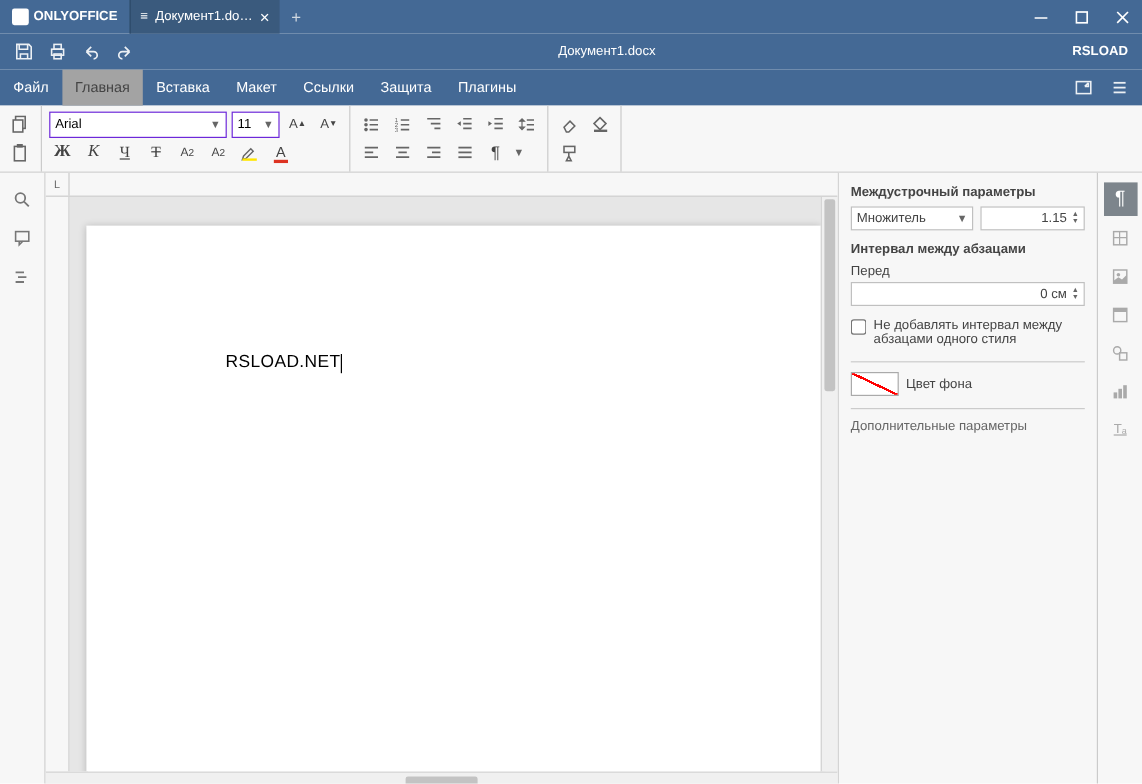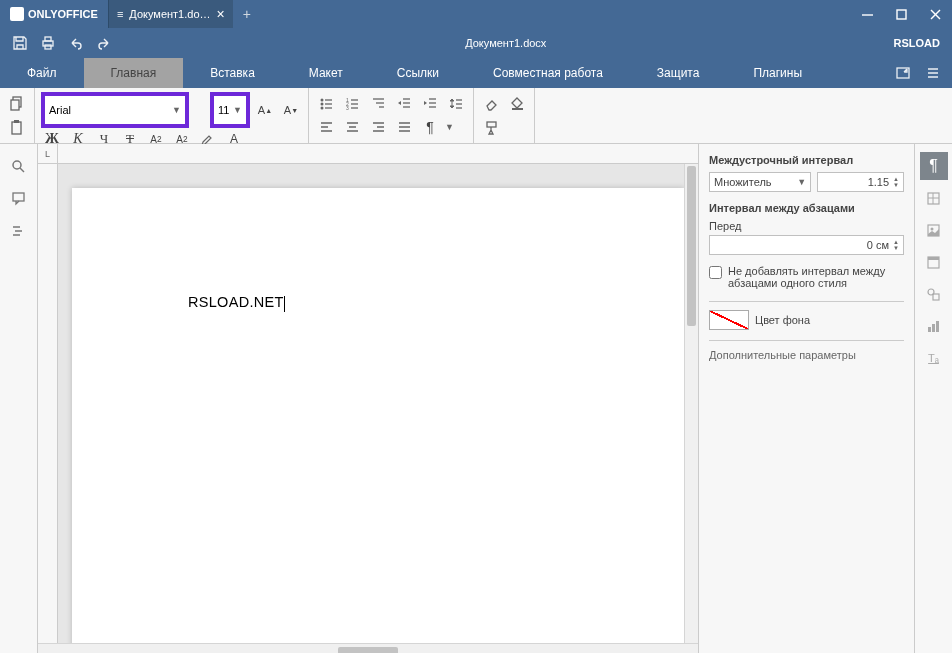--- a/index.html
+++ b/index.html
@@ -13,32 +13,32 @@
 .plus-tab { padding: 0 10px; font-size: 14px; cursor: pointer; color: #d0d8e0; }
 .win-controls { margin-left: auto; display: flex; }
 .win-btn { width: 34px; height: 28px; display: flex; align-items: center; justify-content: center; cursor: pointer; font-size: 13px; }
 
 .topbar { height: 30px; background: #446995; display: flex; align-items: center; color: #fff; padding: 0 6px; }
 .top-icon { width: 28px; height: 24px; display: flex; align-items: center; justify-content: center; cursor: pointer; opacity: .9; }
 .doc-title { flex: 1; text-align: center; font-size: 11px; }
 .user-label { font-size: 11px; font-weight: bold; margin-right: 6px; }
 
 .menubar { height: 30px; background: #446995; display: flex; align-items: stretch; color: #fff; font-size: 12px; }
-.menu-item { padding: 0 27px; display: flex; align-items: center; cursor: pointer; }
+.menu-item { padding: 0 11px; display: flex; align-items: center; cursor: pointer; }
 .menu-item.active { background: #a3a3a3; color: #444; }
 .menu-right { margin-left: auto; display: flex; align-items: center; gap: 4px; padding-right: 6px; }
 .menu-right .top-icon { width: 26px; }
 
 .toolbar { height: 56px; background: #f7f7f7; border-bottom: 1px solid #cbcbcb; display: flex; align-items: stretch; }
 .tb-col { border-right: 1px solid #cbcbcb; padding: 4px 6px; display: flex; flex-direction: column; justify-content: space-around; }
 .tb-row { display: flex; align-items: center; gap: 4px; }
 .tb-btn { width: 22px; height: 22px; display: flex; align-items: center; justify-content: center; color: #444; cursor: pointer; font-size: 13px; border-radius: 2px; }
-.font-select { height: 36px; border: 4px solid #6d28d9; background: #fff; font-size: 11px; padding: 0 4px; display: flex; align-items: center; justify-content: space-between; cursor: pointer; }
+.font-select { height: 22px; border: 1px solid #6d28d9; background: #fff; font-size: 11px; padding: 0 4px; display: flex; align-items: center; justify-content: space-between; cursor: pointer; }
 .font-name { width: 148px; }
-.font-size { width: 40px; margin-left: 17px; }
+.font-size { width: 40px; }
 .style-box { flex: 1; display: flex; align-items: center; padding: 4px 6px; gap: 6px; }
 .style-item { border: 1px solid #c0c0c0; height: 44px; width: 108px; display: flex; align-items: center; justify-content: center; font-size: 12px; cursor: pointer; background: #fff; color: #444; }
 .style-item.selected { border: 2px solid #7d858c; }
 .style-more { width: 22px; height: 44px; border: 1px solid #c0c0c0; display: flex; align-items: center; justify-content: center; background: #fff; cursor: pointer; }
 
 .workspace { display: flex; height: 513px; }
 .left-rail { width: 38px; background: #f7f7f7; border-right: 1px solid #cbcbcb; display: flex; flex-direction: column; align-items: center; padding-top: 8px; gap: 4px; }
 .rail-btn { width: 28px; height: 28px; display: flex; align-items: center; justify-content: center; color: #666; cursor: pointer; font-size: 14px; }
 
 .doc-area { flex: 1; display: flex; flex-direction: column; background: #eee; overflow: hidden; position: relative; }
@@ -135,21 +135,20 @@
   <div class="doc-title">Документ1.docx</div>
   <div class="user-label">RSLOAD</div>
 </div>
 
 <div class="menubar">
   <div class="menu-item">Файл</div>
   <div class="menu-item active">Главная</div>
   <div class="menu-item">Вставка</div>
   <div class="menu-item">Макет</div>
   <div class="menu-item">Ссылки</div>
-  <div class="menu-item">Совместная работа</div>
   <div class="menu-item">Защита</div>
   <div class="menu-item">Плагины</div>
   <div class="menu-right">
     <div class="top-icon">
       <svg width="16" height="16">
           <rect x="2" y="3" width="12" height="10" fill="none" stroke="#fff" stroke-width="1.3"></rect>
           <path d="M9 7l3-3 M12 4v3h-3" fill="none" stroke="#fff" stroke-width="1.3"></path>
         </svg>
     </div>
     <div class="top-icon">
@@ -361,21 +360,21 @@
             <div class="scroll-v-thumb"></div>
           </div>
       </div>
     </div>
     <div class="scroll-h">
         <div class="scroll-h-thumb"></div>
       </div>
   </div>
 
   <div class="right-panel">
-    <div class="rp-label">Междустрочный интервал</div>
+    <div class="rp-label">Междустрочный параметры</div>
     <div class="rp-row">
       <div class="rp-input" style="flex:1.2;">
           <span>Множитель</span>
           <span class="chev">▼</span>
         </div>
       <div class="rp-input" style="flex:1; justify-content:flex-end; gap:4px;">
           <span>1.15</span>
           <span style="display:flex;flex-direction:column;font-size:6px;line-height:6px;color:#666;">▲<br>▼</span>
         </div>
     </div>

